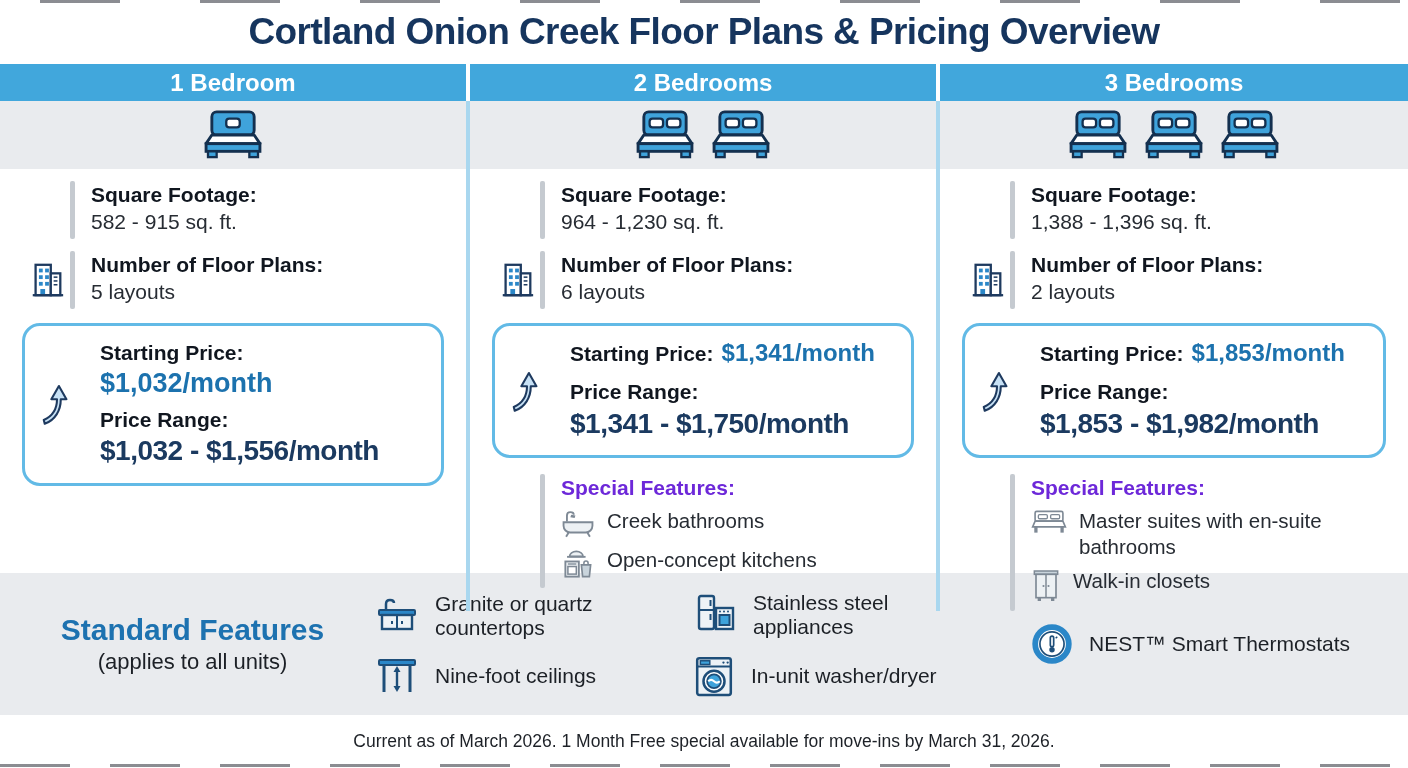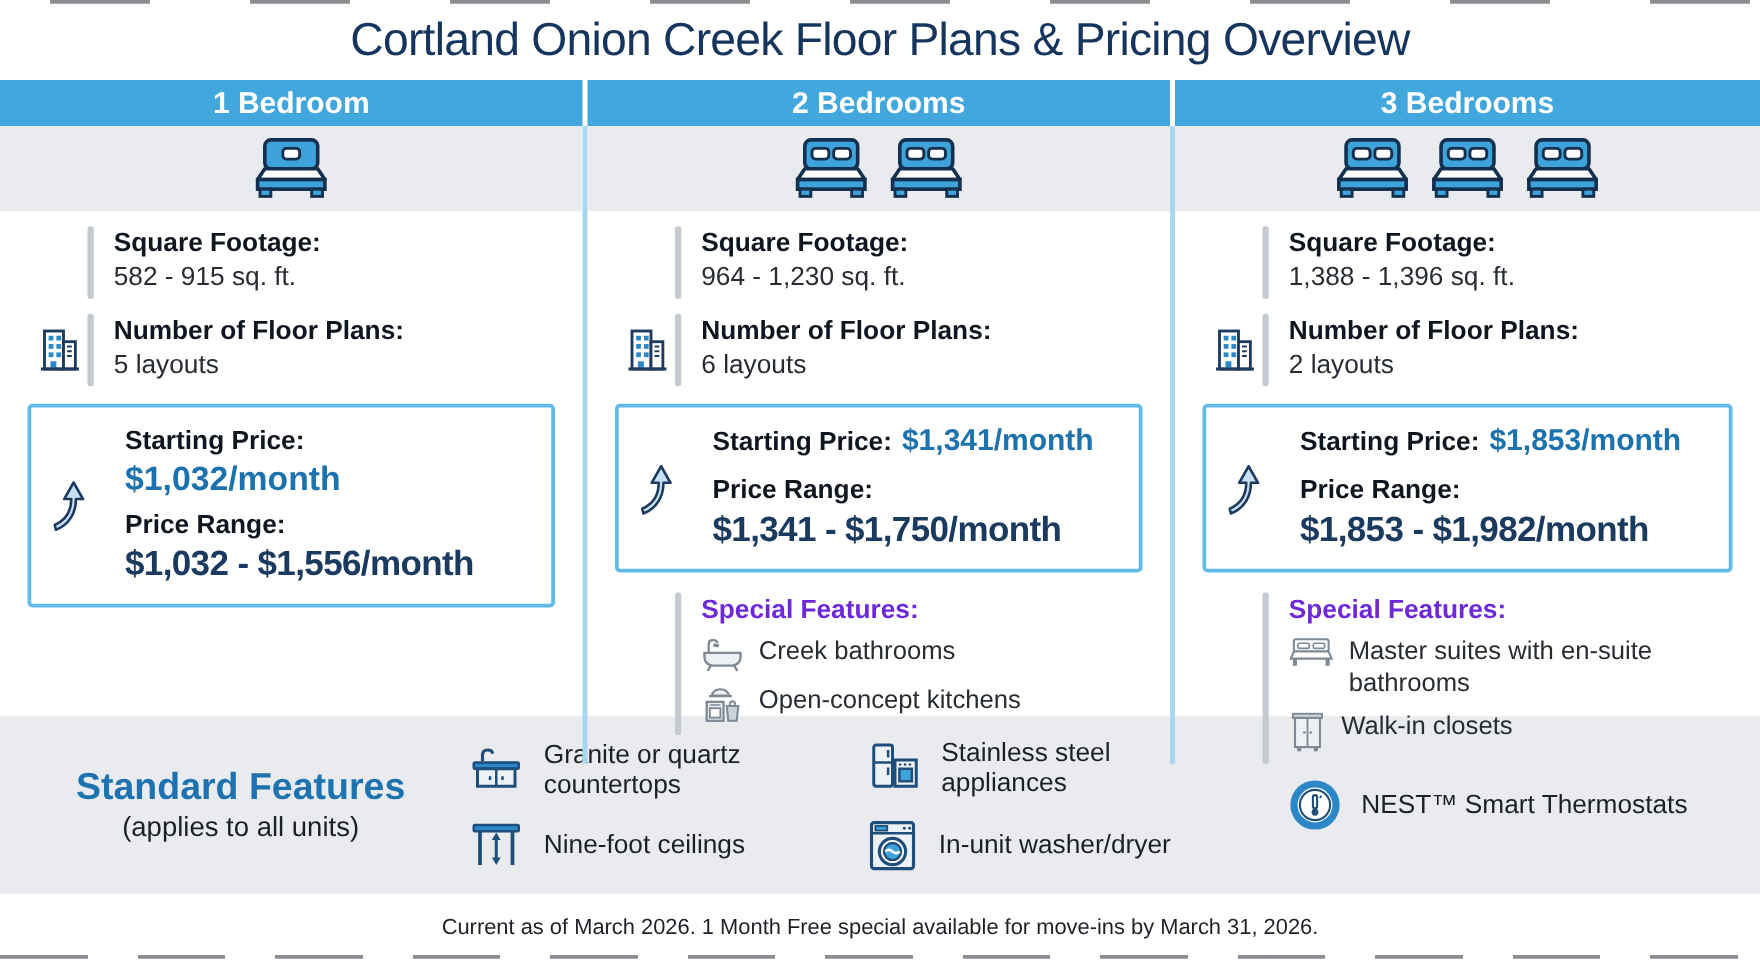--- a/index.html
+++ b/index.html
@@ -10,21 +10,21 @@
   }
   .edge-artifact {
     position:absolute; left:0; width:100%; height:3px; opacity:.55;
     background:repeating-linear-gradient(90deg,#2c2f38 0 70px, transparent 70px 110px);
   }
   .edge-top { top:0; background:repeating-linear-gradient(90deg, transparent 0 40px, #2c2f38 40px 120px, transparent 120px 160px); }
   .edge-bottom { bottom:1px; }
 
   
   .title-bar { height:64px; display:flex; align-items:center; justify-content:center; }
-  .title-bar h1 { font-size:37px; font-weight:400; color:#16355E; letter-spacing:-0.6px; }
+  .title-bar h1 { font-size:37px; font-weight:700; color:#16355E; letter-spacing:-0.6px; }
 
   
   .col-headers { display:grid; grid-template-columns:470px 470px 468px; height:37px; background:#41A7DC; }
   .col-headers .cell {
     display:flex; align-items:center; justify-content:center;
     color:#ffffff; font-size:24px; font-weight:700;
   }
   .col-headers .cell:nth-child(1), .col-headers .cell:nth-child(2) { border-right:4px solid #ffffff; }
 
   
@@ -35,21 +35,21 @@
   .bed-strip { height:68px; background:#E9EBEE; display:flex; align-items:center; justify-content:center; gap:14px; }
 
   .info-row { display:flex; align-items:stretch; margin:12px 14px 0 24px; min-height:58px; }
   .icon-slot { width:46px; display:flex; align-items:center; justify-content:center; flex:none; }
   .vbar { width:5px; border-radius:2px; background:#C5CAD0; margin-right:16px; flex:none; }
   .vbar-blue { background:#A8D3EE; }
   .info-text .lbl { font-size:21px; font-weight:700; color:#10161f; line-height:1.3; }
   .info-text .val { font-size:21px; color:#272c33; line-height:1.3; }
 
   .price-box {
-    margin:14px 22px 0 22px; border:3px solid #62BAE6; border-radius:4px;
+    margin:14px 22px 0 22px; border:3px solid #62BAE6; border-radius:18px;
     background:#ffffff; padding:13px 10px 15px 10px; display:flex; align-items:center;
   }
   .price-box .icon-slot { width:44px; }
   .price-lbl { font-size:21px; font-weight:700; color:#10161f; line-height:1.35; }
   .price-main { font-size:27px; font-weight:800; color:#1C72AE; line-height:1.2; }
   .price-inline { font-size:24px; font-weight:800; color:#1C72AE; margin-left:8px; }
   .price-range { font-size:28px; font-weight:800; color:#1B3A60; letter-spacing:-0.5px; line-height:1.2; }
   .mt6 { margin-top:6px; } .mt10 { margin-top:10px; }
 
   .special { display:flex; align-items:stretch; margin:16px 14px 0 24px; }

